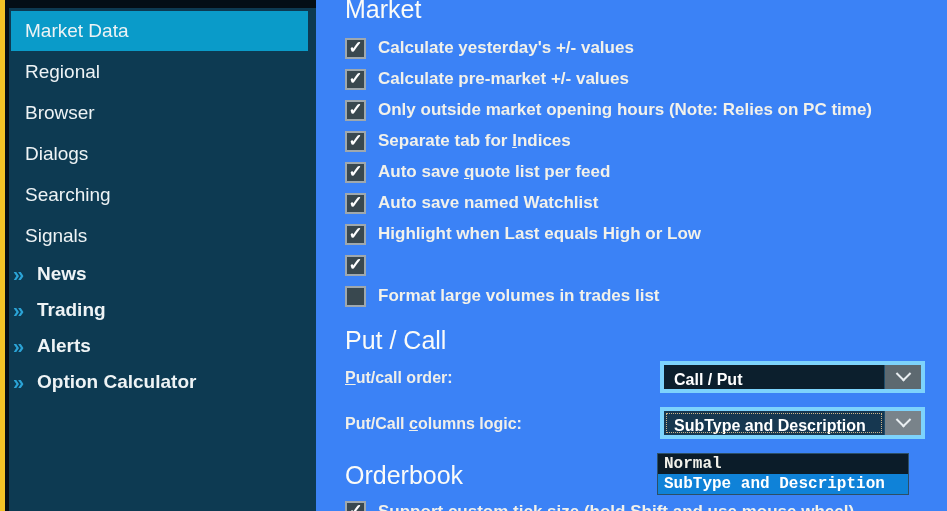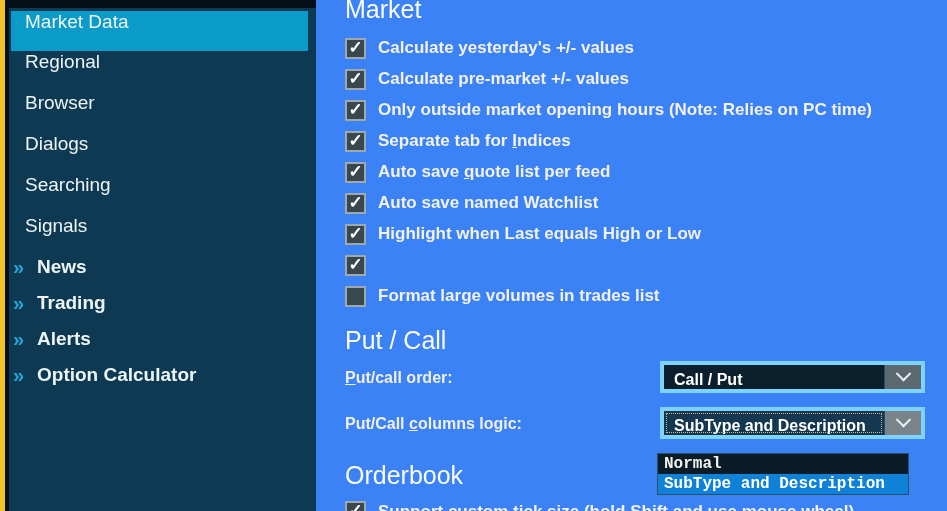--- a/index.html
+++ b/index.html
@@ -12,21 +12,21 @@
   }
   
   .edge-yellow { position:absolute; left:0; top:0; width:5px; height:511px; background:#f2c327; z-index:20; }
 
   
   .sidebar {
     position:absolute; left:9px; top:8px; width:307px; height:503px;
     background:#0d3a52; z-index:2;
   }
   .side-item {
-    height:41px; display:flex; align-items:flex-start;
+    height:41px; display:flex; align-items:center;
     padding-left:16px; font-size:19px; color:#eef3f5; cursor:default;
   }
   .side-item.selected {
     background:#0a9bc9; height:40px; margin:3px 8px 0 2px; padding-left:14px;
   }
   .side-item.bold { height:36px; padding-left:4px; font-weight:bold; }
   .chev {
     color:#2ba3d6; font-weight:bold; font-size:20px; width:24px;
     display:inline-block; text-align:left; letter-spacing:-2px;
   }

